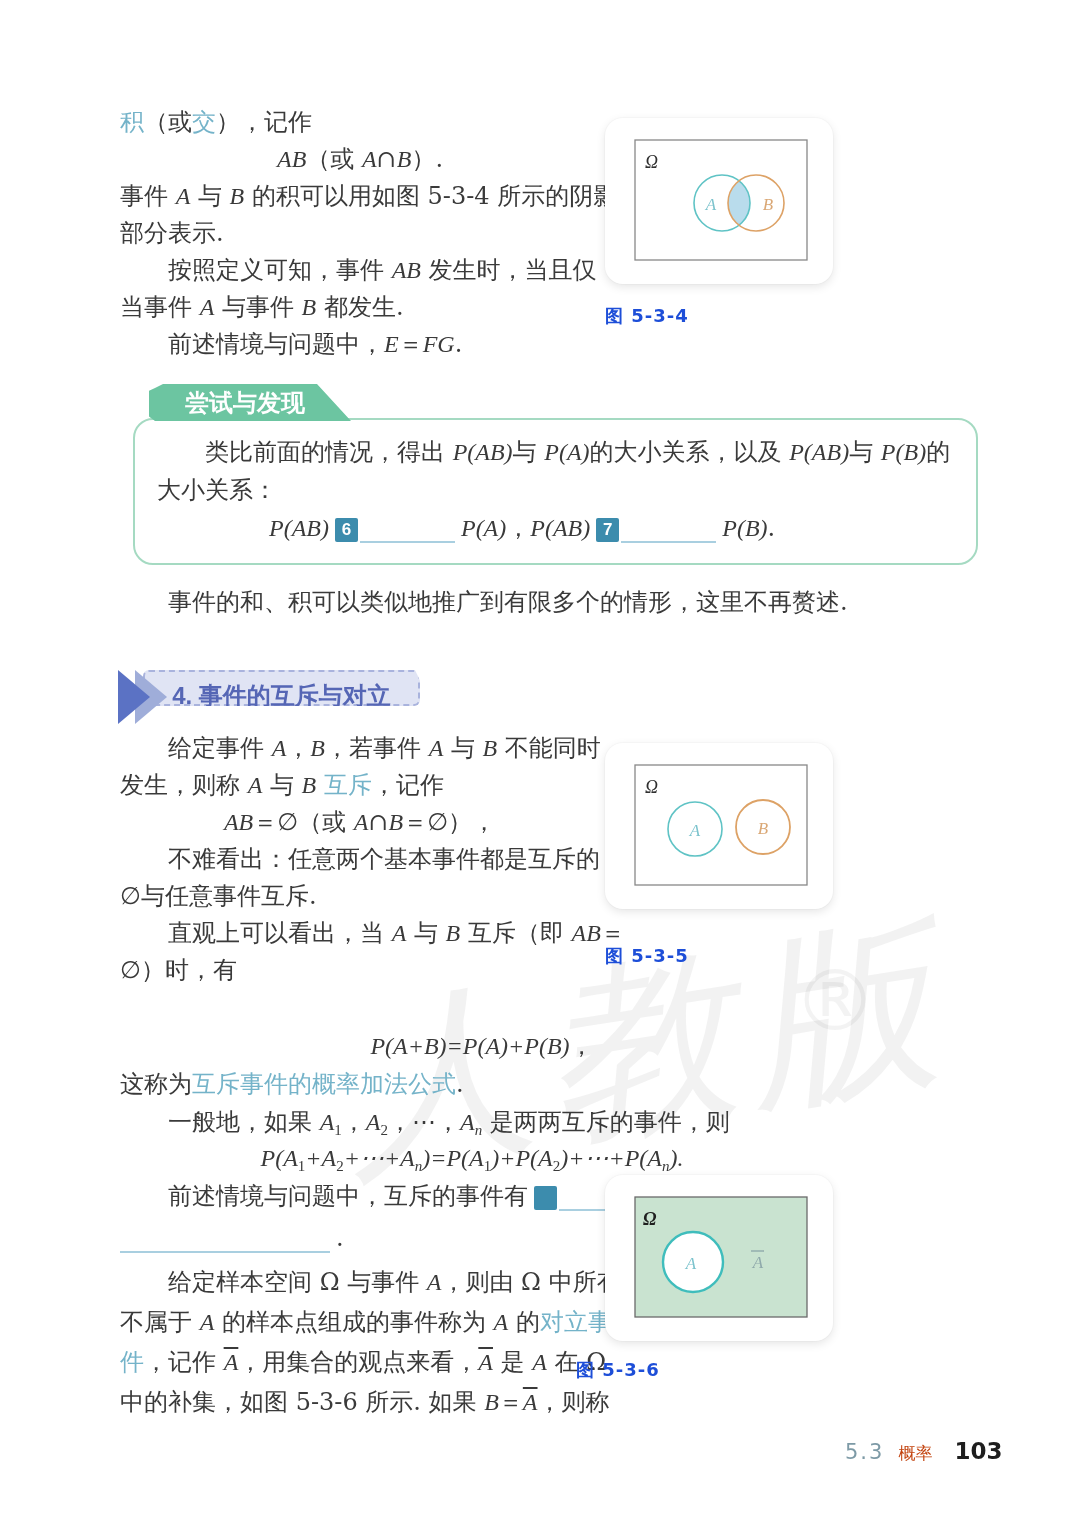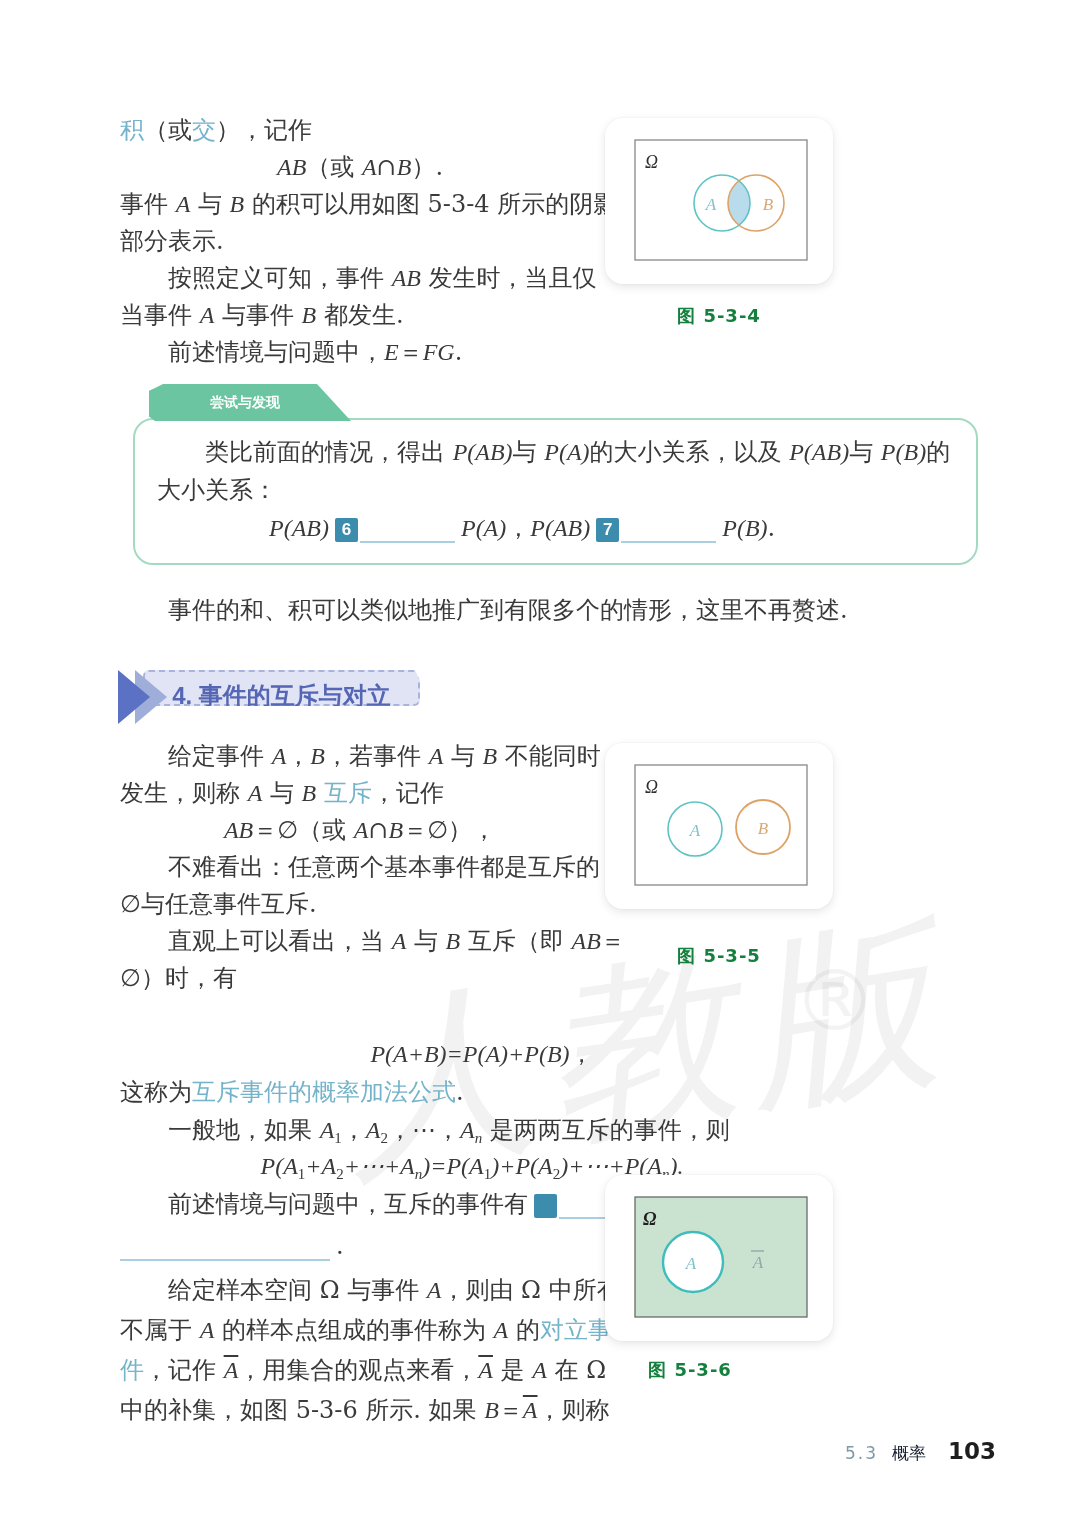--- a/index.html
+++ b/index.html
@@ -1,73 +1,73 @@
 <!DOCTYPE html>
 <html><head>
 <meta charset="utf-8">
 <style>
   html,body{margin:0;padding:0;}
   body{width:1080px;height:1526px;background:#ffffff;position:relative;overflow:hidden;
        font-family:"DejaVu Serif", serif;color:#3a3a3a;}
-  .abs{position:absolute;margin-top:8px;}
+  .abs{position:absolute;}
   .line{font-size:24px;line-height:37px;white-space:nowrap;}
   .lh40 .line{line-height:40px;}
   .ind{text-indent:2em;}
   .ctr{text-align:center;}
   
   .m{font-family:"Liberation Serif", serif;font-style:italic;}
   .k{color:#74b3c9;}
   .sub{font-size:15px;vertical-align:-5px;font-family:"Liberation Serif", serif;}
   .bar{text-decoration:overline;}
   .nbox{display:inline-block;width:23px;height:24px;background:#3c8cad;color:#fff;
         font-family:"Liberation Sans", sans-serif;font-style:normal;font-size:17px;font-weight:bold;
         line-height:24px;text-align:center;border-radius:2px;margin:0 2px 0 6px;vertical-align:1px;}
   .blank{display:inline-block;height:26px;border-bottom:2px solid #a9cfe0;vertical-align:-7px;margin-right:6px;}
   .w95{width:95px}.w73{width:70px}.w210{width:210px}
   
   .discover-box{position:absolute;left:133px;top:418px;width:845px;height:147px;
         border:2px solid #a5dac2;border-radius:20px;background:#fff;box-sizing:border-box;
         padding:13px 22px 0 22px;}
   .discover-tab{position:absolute;left:14px;top:-36px;width:202px;height:37px;background:#6cc5a1;
-        color:#fff;font-family:"Liberation Sans", sans-serif;font-weight:bold;font-size:14px;
+        color:#fff;font-family:"Liberation Sans", sans-serif;font-weight:bold;font-size:24px;
         line-height:37px;text-align:center;padding-right:10px;box-sizing:border-box;
         clip-path:polygon(0 18% ,6px 4px,14px 0,calc(100% - 34px) 0,100% 100%,6px 100%,0 88%);}
   .discover-box .line{line-height:38px;}
   
   .banner-wrap{position:absolute;left:118px;top:668px;width:310px;height:58px;}
   .banner-box{position:absolute;left:25px;top:2px;width:277px;height:36px;background:#e0e4f4;
         border:2px dashed #a9b3dd;border-radius:6px;box-sizing:border-box;
         clip-path:polygon(0 0,calc(100% - 5px) 0,100% 30%,100% 100%,0 100%);}
   .banner-text{width:100%;height:48px;line-height:48px;text-align:center;
         font-family:"Liberation Sans", sans-serif;font-weight:bold;font-size:24px;color:#5566b5;}
   .arrow{position:absolute;width:0;height:0;border-top:27px solid transparent;border-bottom:27px solid transparent;}
   .arrow-light{left:17px;top:2px;border-left:32px solid #9fadd9;}
   .arrow-dark{left:0;top:2px;border-left:32px solid #5b72c4;}
   
   .fig-card{position:absolute;width:228px;height:166px;background:#fff;border-radius:18px;
         box-shadow:0 3px 10px rgba(0,0,0,0.10),0 0 0 1px rgba(0,0,0,0.02);}
-  .fig-caption{position:absolute;width:228px;text-align:center;font-size:18px;font-weight:bold;
-        color:#15803d;font-family:"DejaVu Sans", sans-serif;letter-spacing:1px;}
+  .fig-caption{position:absolute;width:228px;font-size:18px;font-weight:bold;
+        color:#1d4ed8;font-family:"DejaVu Sans", sans-serif;letter-spacing:1px;}
   svg text{font-family:"Liberation Serif", serif;}
   .sv-omega{font-size:18px;fill:#2f2f2f;font-style:italic;}
   .sv-omega-b{font-size:18px;fill:#1f1f1f;font-style:italic;font-weight:bold;}
   .sv-a{fill:#7cc3cd;font-style:italic;font-size:17px;}
   .sv-b{fill:#daa876;font-style:italic;font-size:17px;}
   .sv-abar{fill:#8fa9ab;font-style:italic;font-size:17px;}
   
   .watermark{position:absolute;left:340px;top:920px;font-size:190px;font-style:italic;
         color:rgba(90,90,90,0.08);transform:rotate(-9deg);white-space:nowrap;letter-spacing:14px;
         z-index:0;pointer-events:none;font-family:"DejaVu Serif", serif;}
   .wm-reg{position:absolute;left:793px;top:952px;font-size:84px;color:rgba(90,90,90,0.07);
         z-index:0;pointer-events:none;font-family:"DejaVu Sans", sans-serif;}
   .content{position:relative;z-index:1;}
   
   .footer{position:absolute;left:845px;top:1438px;display:flex;align-items:baseline;z-index:1;}
-  .f-sec{font-size:17px;color:#7d9aa6;font-family:"DejaVu Sans", sans-serif;letter-spacing:2px;}
-  .f-title{font-size:17px;color:#0f172a;margin-left:14px;font-family:"DejaVu Sans", sans-serif;}
+  .f-sec{font-size:21px;color:#7d9aa6;font-family:"DejaVu Sans", sans-serif;letter-spacing:2px;}
+  .f-title{font-size:17px;color:#c2410c;margin-left:14px;font-family:"DejaVu Sans", sans-serif;}
   .f-page{font-size:23px;color:#1e1e1e;font-weight:bold;margin-left:22px;font-family:"DejaVu Sans", sans-serif;}
 </style>
 </head>
 <body>
 
 <div class="watermark">人教版</div>
 <div class="wm-reg">®</div>
 
 <div class="content">
 

